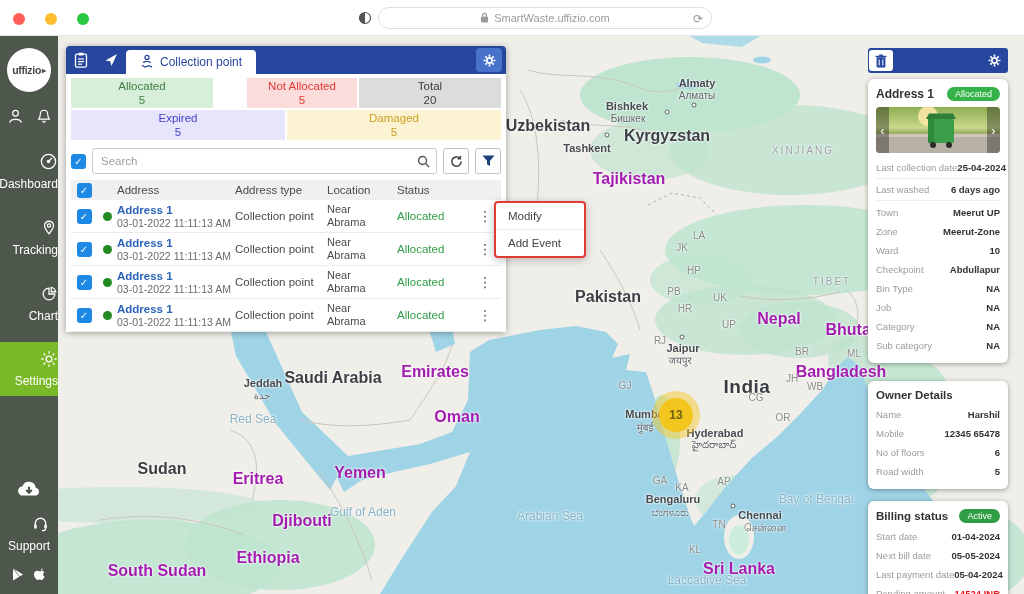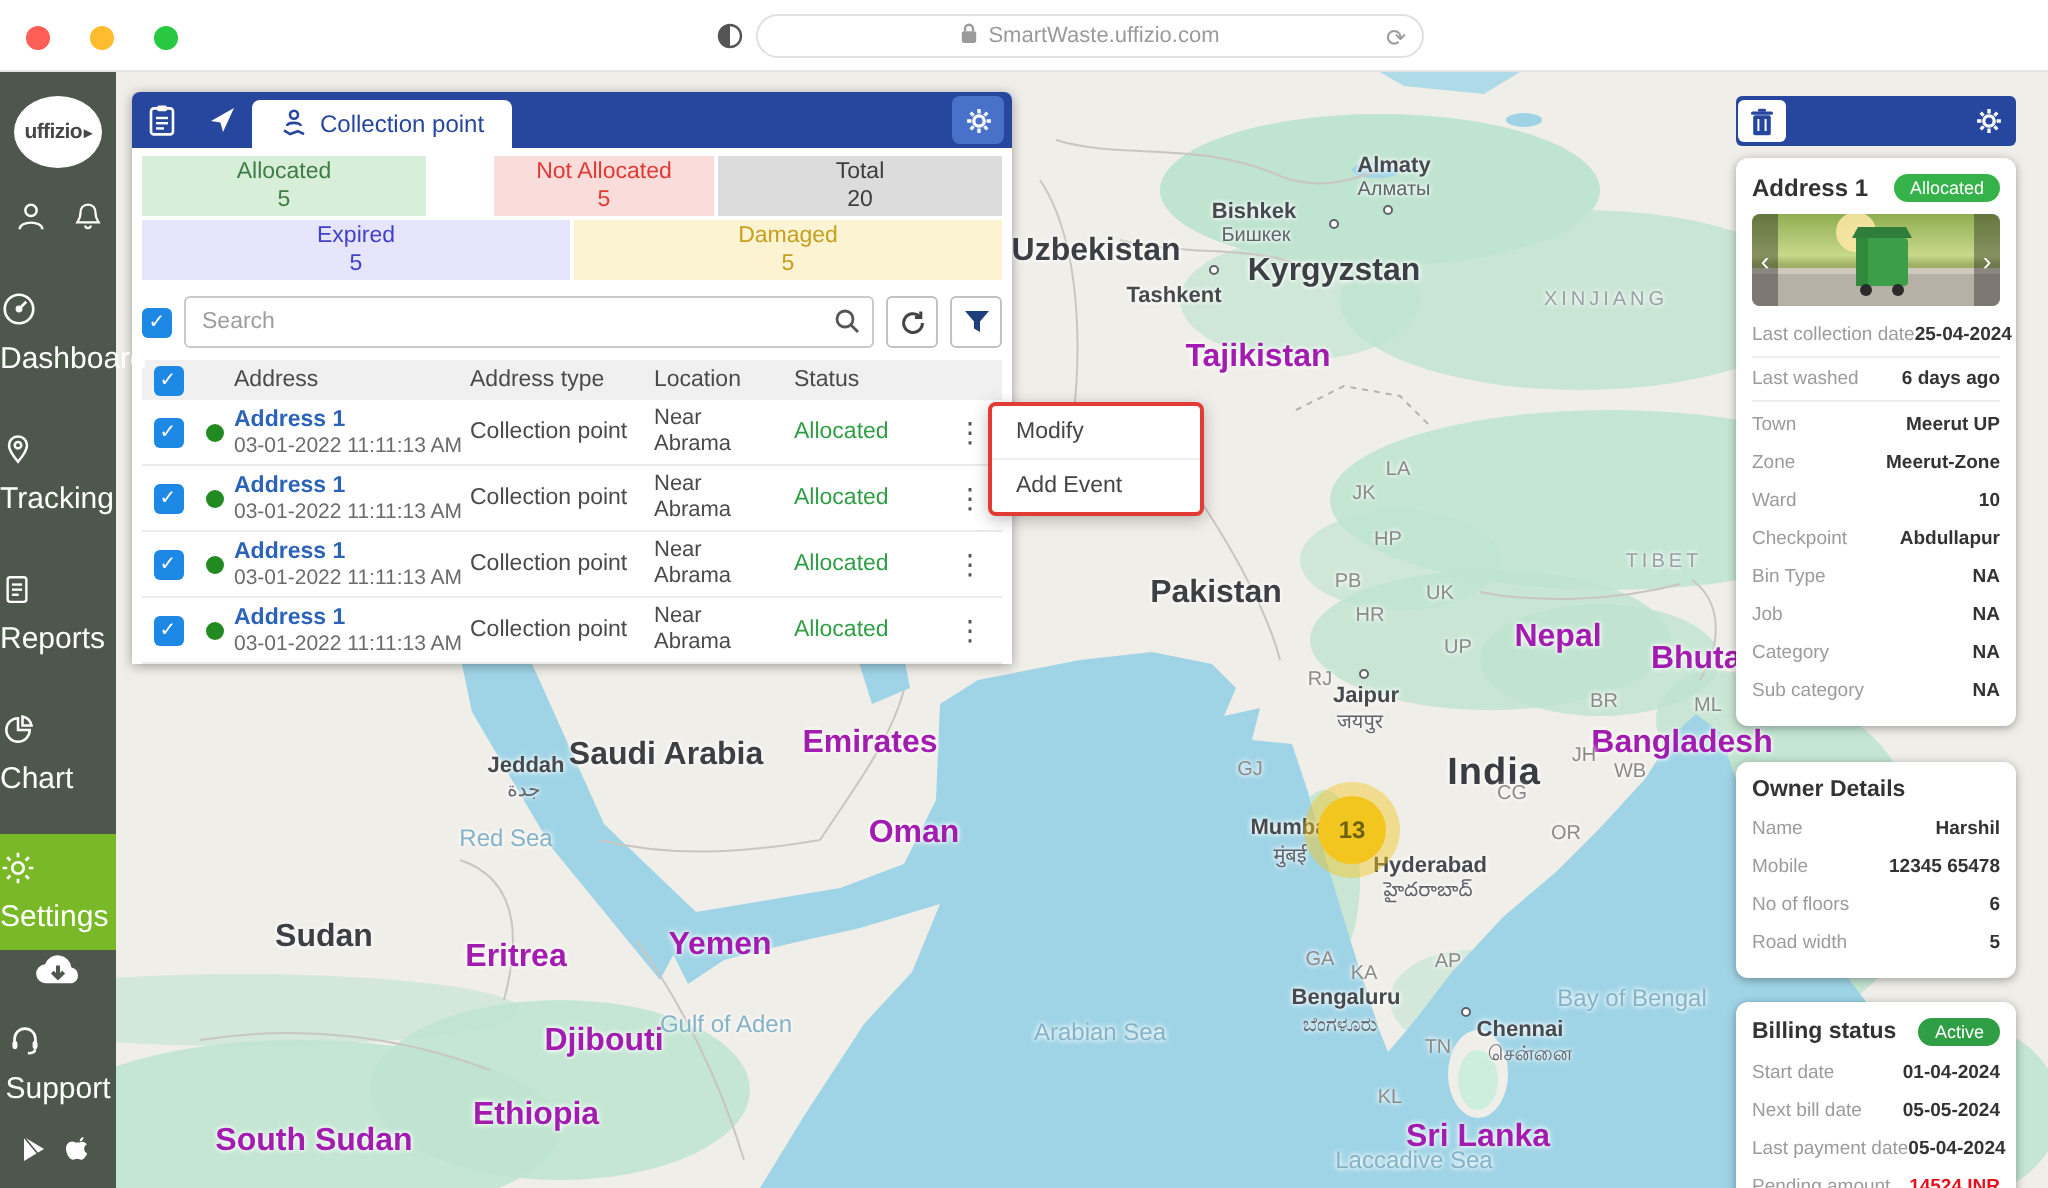--- a/index.html
+++ b/index.html
@@ -12,21 +12,21 @@
   .light { width:12px; height:12px; border-radius:50%; }
   .shield-ic { position:absolute; left:358px; top:11px; }
   .url-pill { position:absolute; left:378px; top:7px; width:334px; height:22px; border:1px solid #e0e0e0; border-radius:12px; background:#fff; display:flex; align-items:center; justify-content:center; gap:5px; color:#9a9a9a; font-size:11px; }
   .reload-ic { position:absolute; right:8px; top:4px; color:#9a9a9a; font-size:12px; }
 
   
   .sidebar { position:absolute; top:36px; left:0; width:58px; height:558px; background:#4d574b; z-index:50; display:flex; flex-direction:column; align-items:center; }
   .logo { margin-top:12px; width:44px; height:44px; background:#fff; border-radius:50%; display:flex; align-items:center; justify-content:center; font-size:10.5px; font-weight:bold; color:#474747; letter-spacing:-0.3px; }
   .logo .arr { font-size:8px; margin-left:1px; color:#474747; }
   .side-mini { margin-top:16px; display:flex; gap:12px; }
-  .nav-item { margin-top:18px; width:100%; display:flex; flex-direction:column; align-items:flex-start; gap:3px; color:#fff; font-size:15px; padding:5px 0; }
+  .nav-item { margin-top:18px; width:100%; display:flex; flex-direction:column; align-items:flex-end; gap:3px; color:#fff; font-size:12px; padding:5px 0; }
   .nav-item.active { background:#79b928; padding:8px 0; margin-top:14px; }
   .side-spacer { flex:1; }
   .side-bottom { display:flex; flex-direction:column; align-items:center; gap:14px; margin-bottom:10px; color:#fff; font-size:9px; }
   .store-row { display:flex; gap:10px; align-items:center; }
 
   
   .map-wrap { position:absolute; top:36px; left:58px; width:966px; height:558px; z-index:1; }
   .map-svg { position:absolute; top:0; left:0; }
   #map-labels { position:absolute; top:36px; left:0; width:1024px; height:558px; z-index:2; pointer-events:none; }
   .ml { position:absolute; transform:translate(-50%,-50%); white-space:nowrap; text-shadow:0 0 2px #fff,0 0 3px #fff; }
@@ -67,21 +67,21 @@
   .gdot { width:9px; height:9px; border-radius:50%; background:#218a21; }
   .addr-link { color:#2a63b8; font-weight:bold; font-size:11.5px; }
   .addr-dt { color:#6b6b6b; font-size:10.5px; margin-top:1px; }
   .cell-type { font-size:11.5px; color:#4a4a4a; }
   .cell-loc { font-size:11px; color:#4a4a4a; line-height:1.15; }
   .cell-status { font-size:11.5px; color:#2f9e44; }
   .kebab { font-size:14px; color:#555; text-align:center; line-height:1; }
   .ctr { display:flex; justify-content:center; }
 
   
-  .ctx { position:absolute; left:494px; top:201px; width:108px; background:#fff; border:2px solid #e23b33; border-radius:4px; box-shadow:0 2px 8px rgba(0,0,0,.25); z-index:20; overflow:hidden; }
+  .ctx { position:absolute; left:494px; top:201px; width:92px; background:#fff; border:2px solid #e23b33; border-radius:4px; box-shadow:0 2px 8px rgba(0,0,0,.25); z-index:20; overflow:hidden; }
   .ctx-item { padding:7px 12px; font-size:11.5px; color:#444; }
   .ctx-item:first-child { border-bottom:1px solid #ececec; }
 
   
   .rpanel { position:absolute; left:868px; top:48px; width:140px; z-index:10; }
   .rp-bar { height:25px; background:#27479e; border-radius:3px; display:flex; align-items:center; padding:0 7px 0 1px; }
   .trash-btn { width:24px; height:21px; background:#fff; border-radius:3px; display:flex; align-items:center; justify-content:center; }
   .rp-gear { margin-left:auto; display:flex; }
   .card { background:#fff; border-radius:6px; box-shadow:0 1px 5px rgba(0,0,0,.35); padding:8px; }
   .card.c1 { margin-top:6px; }
@@ -587,29 +587,20 @@
     <span>Dashboard</span>
   </div>
   <div class="nav-item">
     <span><svg width="18" height="18" viewBox="0 0 20 20" fill="none" stroke="#fff" stroke-width="1.4">
           <path d="M10,2.5 C13,2.5 15,4.7 15,7.3 C15,10.5 10,16.5 10,16.5 C10,16.5 5,10.5 5,7.3 C5,4.7 7,2.5 10,2.5 Z"></path>
           <circle cx="10" cy="7.3" r="1.8"></circle>
         </svg></span>
     <span>Tracking</span>
   </div>
   <div class="nav-item">
-    <span><svg width="17" height="18" viewBox="0 0 20 20" fill="none" stroke="#fff" stroke-width="1.4">
-          <rect x="4.5" y="2.5" width="11" height="14.5" rx="1.5"></rect>
-          <line x1="7" y1="6.8" x2="13" y2="6.8"></line>
-          <line x1="7" y1="9.8" x2="13" y2="9.8"></line>
-          <line x1="7" y1="12.8" x2="11" y2="12.8"></line>
-        </svg></span>
-    <span>Reports</span>
-  </div>
-  <div class="nav-item">
     <span><svg width="18" height="18" viewBox="0 0 20 20" fill="none" stroke="#fff" stroke-width="1.4">
           <path d="M10,3.5 A6.5,6.5 0 1,0 16.5,10 L10,10 Z"></path>
           <path d="M12.5,2.5 A6.5,6.5 0 0,1 17.5,7.5 L12.5,7.5 Z"></path>
         </svg></span>
     <span>Chart</span>
   </div>
   <div class="nav-item active">
     <span><svg width="18" height="18" viewBox="0 0 20 20">
           <g stroke="#fff" stroke-width="1.5" fill="none">
             <circle cx="10" cy="10" r="3.2"></circle>

